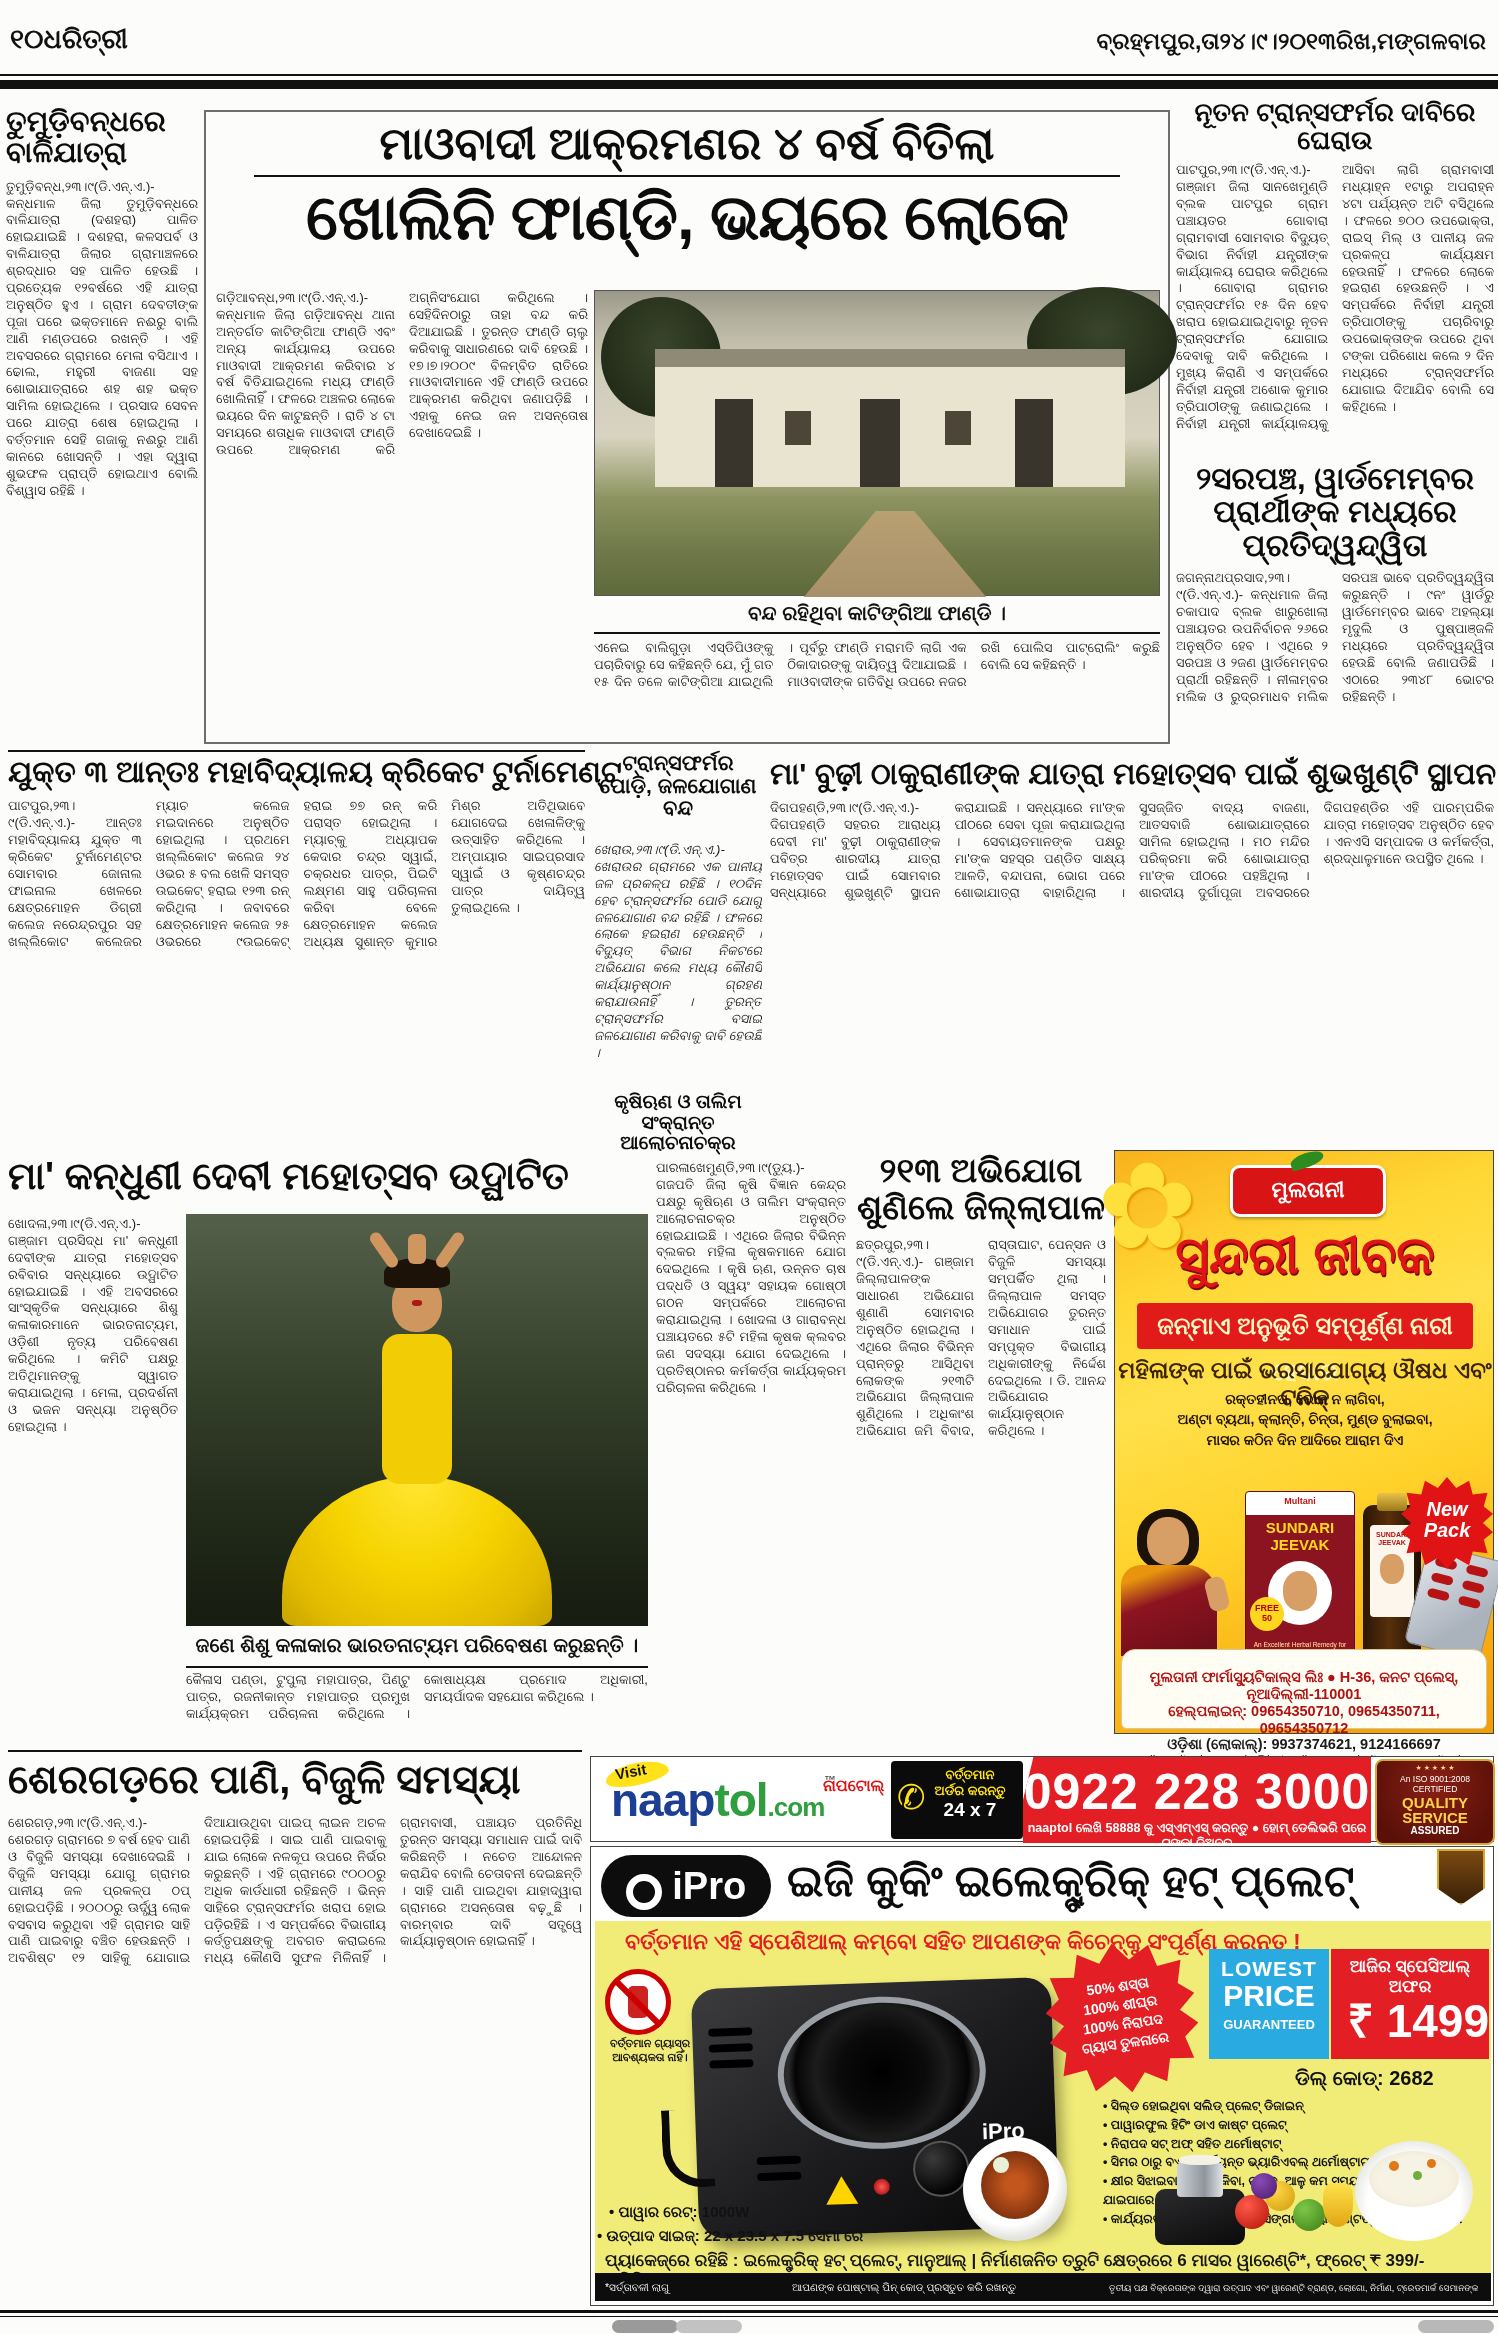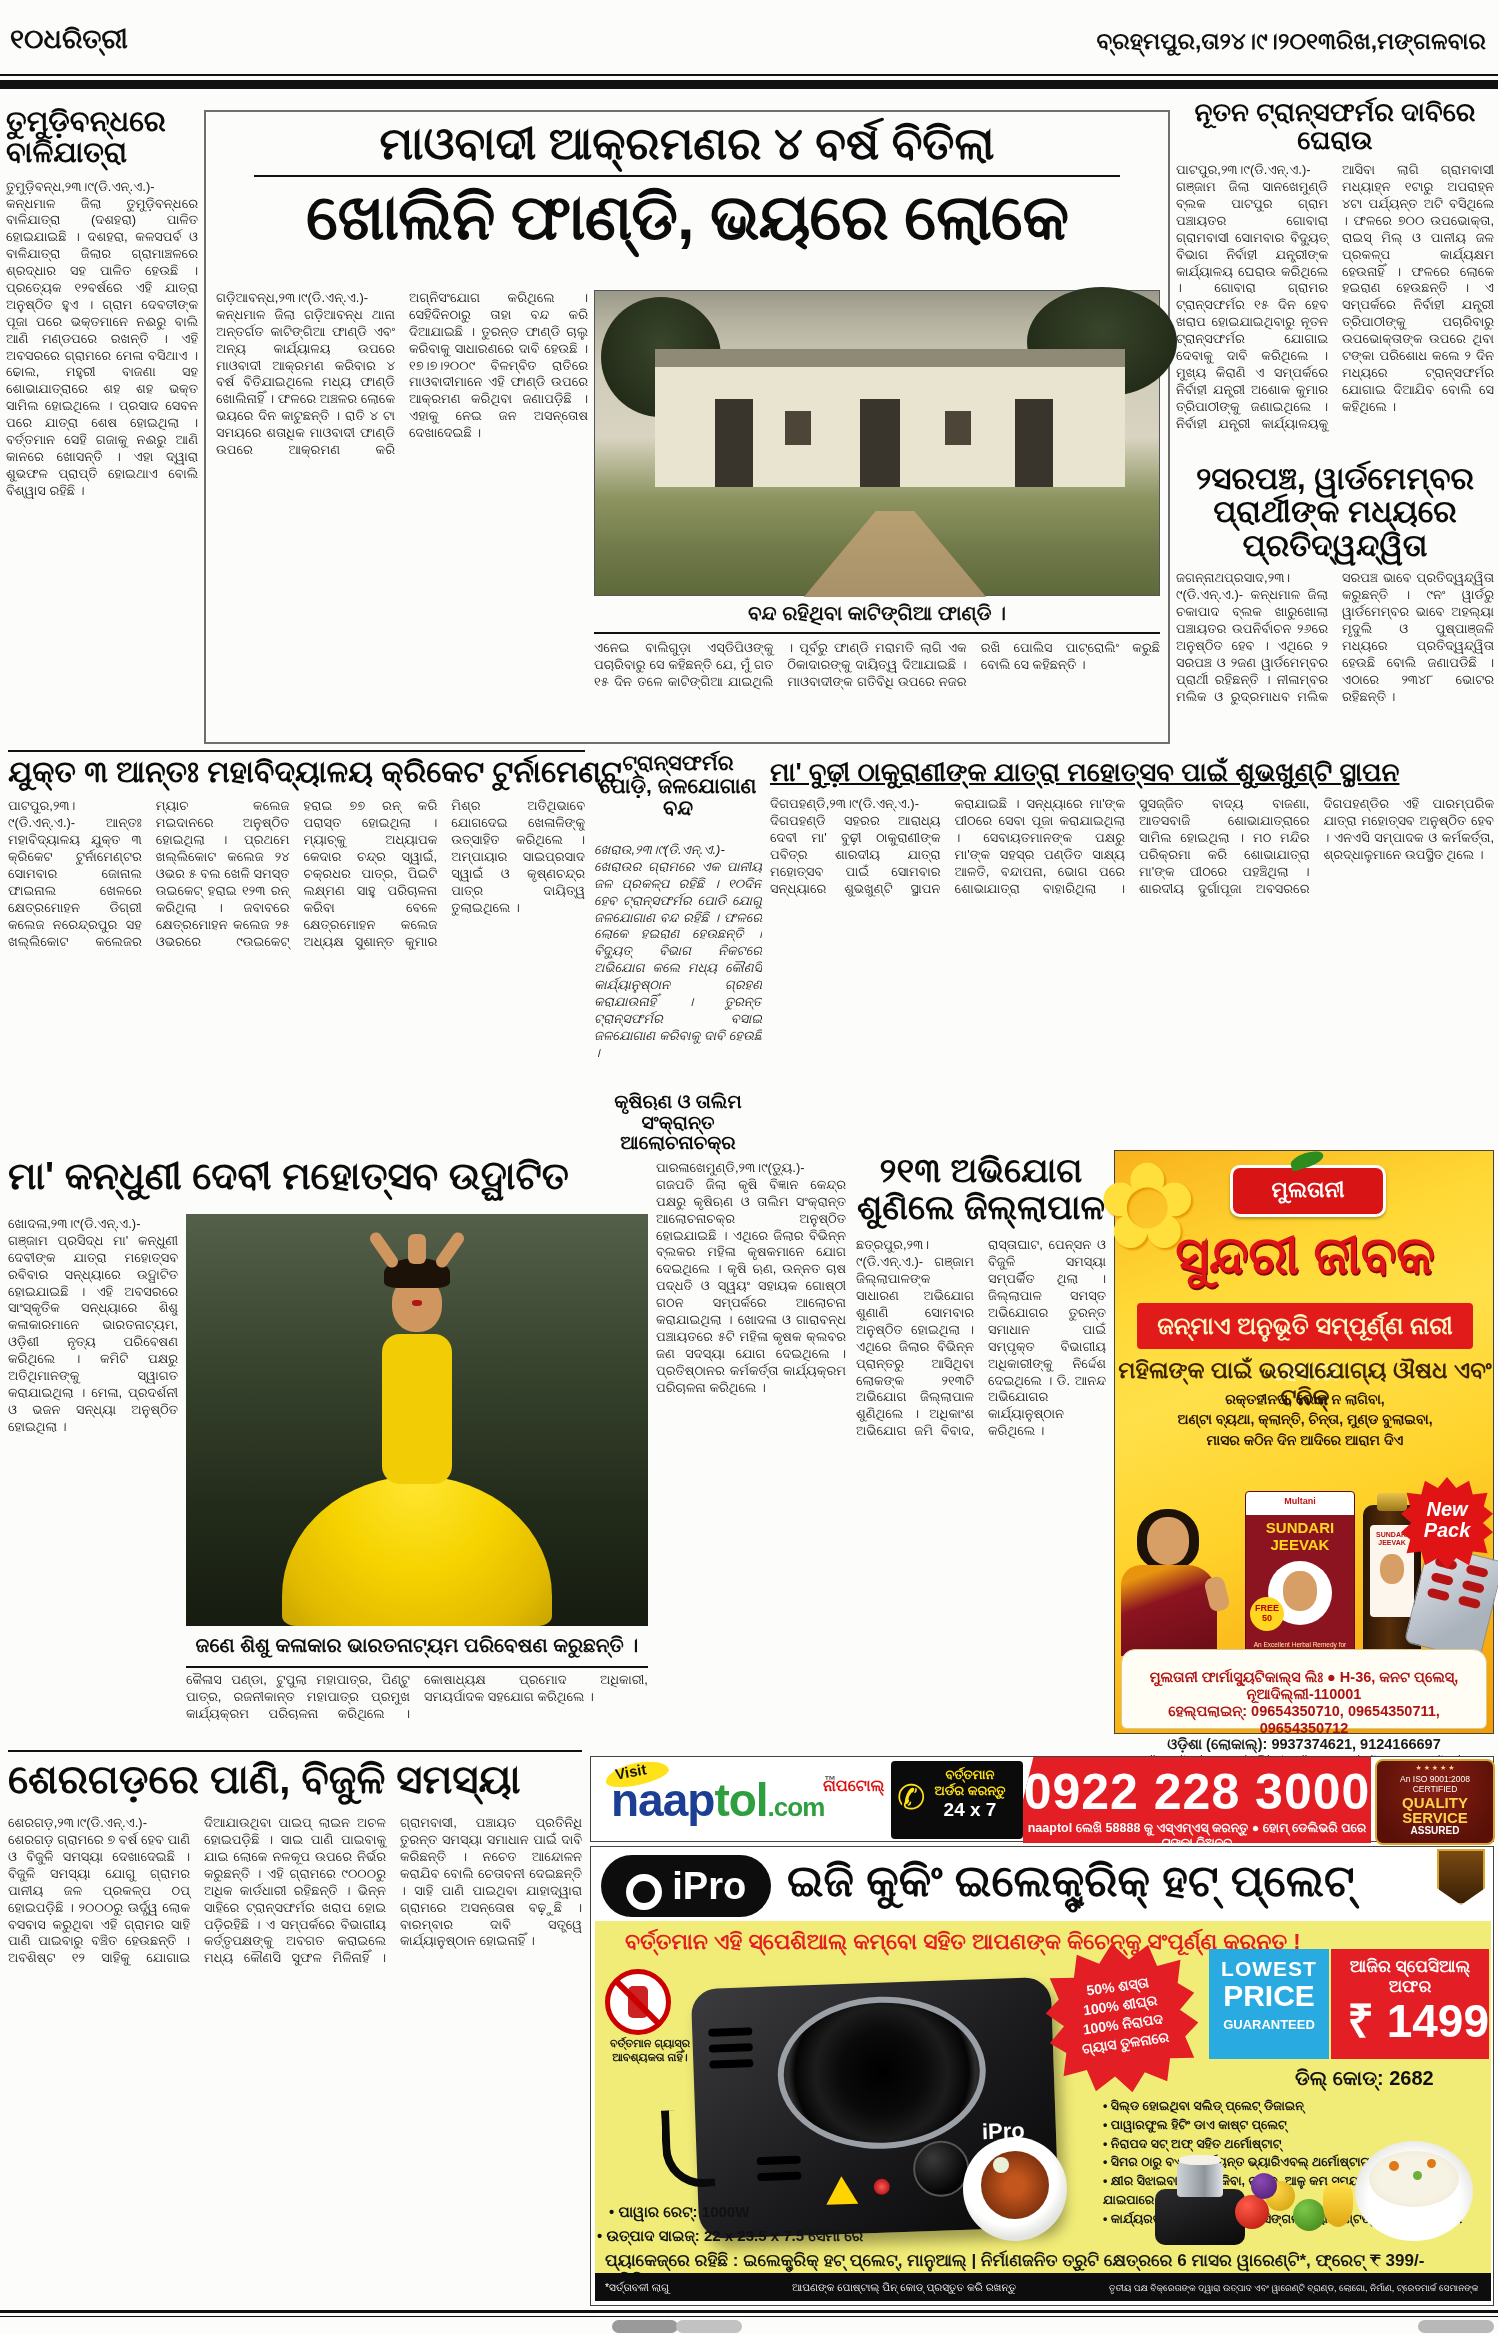--- a/index.html
+++ b/index.html
@@ -92,21 +92,21 @@
     <div class="body-txt col4" style="margin-top:10px;height:330px;overflow:hidden;">ପାଟପୁର,୨୩।୯(ଡି.ଏନ୍.ଏ.)- ଆନ୍ତଃ ମହାବିଦ୍ୟାଳୟ ଯୁକ୍ତ ୩ କ୍ରିକେଟ ଟୁର୍ନାମେଣ୍ଟର ସୋମବାର ଜୋନାଲ ଫାଇନାଲ ଖେଳରେ କ୍ଷେତ୍ରମୋହନ ଡିଗ୍ରୀ କଲେଜ ନରେନ୍ଦ୍ରପୁର ସହ ଖଲ୍ଲିକୋଟ କଲେଜର ମ୍ୟାଚ କଲେଜ ମଇଦାନରେ ଅନୁଷ୍ଠିତ ହୋଇଥିଲା । ପ୍ରଥମେ ଖଲ୍ଲିକୋଟ କଲେଜ ୨୪ ଓଭର ୫ ବଲ ଖେଳି ସମସ୍ତ ଉଇକେଟ୍ ହରାଇ ୧୨୩ ରନ୍ କରିଥିଲା । ଜବାବରେ କ୍ଷେତ୍ରମୋହନ କଲେଜ ୨୫ ଓଭରରେ ୯ଉଇକେଟ୍ ହରାଇ ୭୭ ରନ୍ କରି ପରାସ୍ତ ହୋଇଥିଲା । ମ୍ୟାଚ୍‌କୁ ଅଧ୍ୟାପକ କେଦାର ଚନ୍ଦ୍ର ସ୍ୱାଇଁ, ଚକ୍ରଧର ପାତ୍ର, ପିଇଟି ଲକ୍ଷ୍ମଣ ସାହୁ ପରିଚାଳନା କରିବା ବେଳେ କ୍ଷେତ୍ରମୋହନ କଲେଜ ଅଧ୍ୟକ୍ଷ ସୁଶାନ୍ତ କୁମାର ମିଶ୍ର ଅତିଥିଭାବେ ଯୋଗଦେଇ ଖେଳାଳିଙ୍କୁ ଉତ୍ସାହିତ କରିଥିଲେ । ଅମ୍ପାୟାର ସାଇପ୍ରସାଦ ସ୍ୱାଇଁ ଓ କୃଷ୍ଣଚନ୍ଦ୍ର ପାତ୍ର ଦାୟିତ୍ୱ ତୁଲାଇଥିଲେ ।</div>
   </div>
 
   <div class="abs" style="left:594px;top:752px;width:168px;">
     <div class="hl center" style="font-size:21px;">ଟ୍ରାନ୍ସଫର୍ମର ପୋଡ଼ି, ଜଳଯୋଗାଣ ବନ୍ଦ</div>
     <div class="body-txt" style="margin-top:22px;height:240px;overflow:hidden;font-style:italic;">ଖେରାଉ,୨୩।୯(ଡି.ଏନ୍.ଏ.)- ଖେରାଉର ଗ୍ରାମରେ ଏକ ପାନୀୟ ଜଳ ପ୍ରକଳ୍ପ ରହିଛି । ୧୦ଦିନ ହେବ ଟ୍ରାନ୍ସଫର୍ମର ପୋଡି ଯୋଗୁ ଜଳଯୋଗାଣ ବନ୍ଦ ରହିଛି । ଫଳରେ ଲୋକେ ହଇରାଣ ହେଉଛନ୍ତି । ବିଦ୍ୟୁତ୍ ବିଭାଗ ନିକଟରେ ଅଭିଯୋଗ କଲେ ମଧ୍ୟ କୌଣସି କାର୍ଯ୍ୟାନୁଷ୍ଠାନ ଗ୍ରହଣ କରାଯାଉନାହିଁ । ତୁରନ୍ତ ଟ୍ରାନ୍ସଫର୍ମର ବସାଇ ଜଳଯୋଗାଣ କରିବାକୁ ଦାବି ହେଉଛି ।</div>
     <div class="hl center" style="margin-top:10px;font-size:19px;">କୃଷିଋଣ ଓ ତାଲିମ ସଂକ୍ରାନ୍ତ ଆଲୋଚନାଚକ୍ର</div>
   </div>
 
   <div class="abs" style="left:770px;top:758px;width:724px;">
-    <div class="hl" style="font-size:26px;white-space:nowrap;text-decoration:underline;">ମା' ବୁଢ଼ୀ ଠାକୁରାଣୀଙ୍କ ଯାତ୍ରା ମହୋତ୍ସବ ପାଇଁ ଶୁଭଖୁଣ୍ଟି ସ୍ଥାପନ</div>
+    <div class="hl" style="font-size:30px;white-space:nowrap;">ମା' ବୁଢ଼ୀ ଠାକୁରାଣୀଙ୍କ ଯାତ୍ରା ମହୋତ୍ସବ ପାଇଁ ଶୁଭଖୁଣ୍ଟି ସ୍ଥାପନ</div>
     <div class="body-txt col4" style="margin-top:10px;height:330px;overflow:hidden;">ଦିଗପହଣ୍ଡି,୨୩।୯(ଡି.ଏନ୍.ଏ.)- ଦିଗପହଣ୍ଡି ସହରର ଆରାଧ୍ୟ ଦେବୀ ମା' ବୁଢ଼ୀ ଠାକୁରାଣୀଙ୍କ ପବିତ୍ର ଶାରଦୀୟ ଯାତ୍ରା ମହୋତ୍ସବ ପାଇଁ ସୋମବାର ସନ୍ଧ୍ୟାରେ ଶୁଭଖୁଣ୍ଟି ସ୍ଥାପନ କରାଯାଇଛି । ସନ୍ଧ୍ୟାରେ ମା'ଙ୍କ ପୀଠରେ ସେବା ପୂଜା କରାଯାଇଥିଲା । ସେବାୟତମାନଙ୍କ ପକ୍ଷରୁ ମା'ଙ୍କ ସହସ୍ର ପଣ୍ଡିତ ସାକ୍ଷ୍ୟ ଆଳତି, ବନ୍ଦାପନା, ଭୋଗ ପରେ ଶୋଭାଯାତ୍ରା ବାହାରିଥିଲା । ସୁସଜ୍ଜିତ ବାଦ୍ୟ ବାଜଣା, ଆତସବାଜି ଶୋଭାଯାତ୍ରାରେ ସାମିଲ ହୋଇଥିଲା । ମଠ ମନ୍ଦିର ପରିକ୍ରମା କରି ଶୋଭାଯାତ୍ରା ମା'ଙ୍କ ପୀଠରେ ପହଞ୍ଚିଥିଲା । ଶାରଦୀୟ ଦୁର୍ଗାପୂଜା ଅବସରରେ ଦିଗପହଣ୍ଡିର ଏହି ପାରମ୍ପରିକ ଯାତ୍ରା ମହୋତ୍ସବ ଅନୁଷ୍ଠିତ ହେବ । ଏନଏସି ସମ୍ପାଦକ ଓ କର୍ମକର୍ତ୍ତା, ଶ୍ରଦ୍ଧାଳୁମାନେ ଉପସ୍ଥିତ ଥିଲେ ।</div>
   </div>
 
   <div class="abs" style="left:8px;top:1156px;width:640px;">
     <div class="hl" style="font-size:38px;white-space:nowrap;">ମା' କନ୍ଧୁଣୀ ଦେବୀ ମହୋତ୍ସବ ଉଦ୍ଘାଟିତ</div>
   </div>
   <div class="abs body-txt" style="left:8px;top:1216px;width:170px;height:525px;overflow:hidden;">ଖୋଦଳା,୨୩।୯(ଡି.ଏନ୍.ଏ.)- ଗଞ୍ଜାମ ପ୍ରସିଦ୍ଧ ମା' କନ୍ଧୁଣୀ ଦେବୀଙ୍କ ଯାତ୍ରା ମହୋତ୍ସବ ରବିବାର ସନ୍ଧ୍ୟାରେ ଉଦ୍ଘାଟିତ ହୋଇଯାଇଛି । ଏହି ଅବସରରେ ସାଂସ୍କୃତିକ ସନ୍ଧ୍ୟାରେ ଶିଶୁ କଳାକାରମାନେ ଭାରତନାଟ୍ୟମ, ଓଡ଼ିଶୀ ନୃତ୍ୟ ପରିବେଷଣ କରିଥିଲେ । କମିଟି ପକ୍ଷରୁ ଅତିଥିମାନଙ୍କୁ ସ୍ୱାଗତ କରାଯାଇଥିଲା । ମେଳା, ପ୍ରଦର୍ଶନୀ ଓ ଭଜନ ସନ୍ଧ୍ୟା ଅନୁଷ୍ଠିତ ହୋଇଥିଲା ।</div>
 
   <div class="abs ph-d" style="left:186px;top:1214px;width:462px;height:412px;">
     <div class="dn" style="left:96px;bottom:0;width:270px;height:150px;background:radial-gradient(ellipse at 50% 0%,#ffe733 0%,#f6d300 45%,#e2bb00 80%,#c7a300 100%);border-radius:50% 50% 14px 14px / 80% 80% 10px 10px;"></div>

